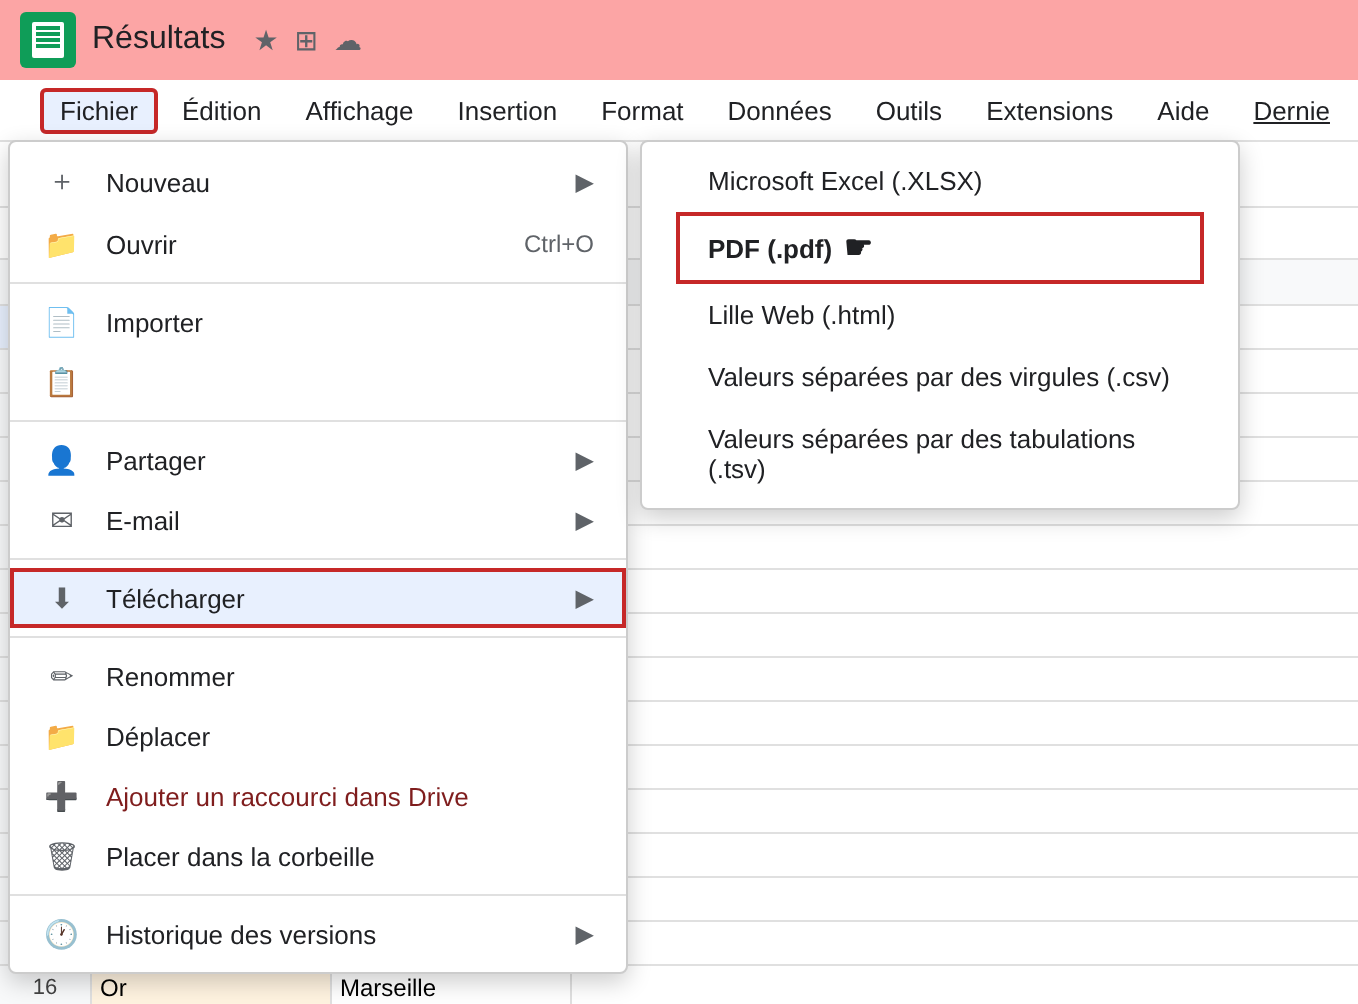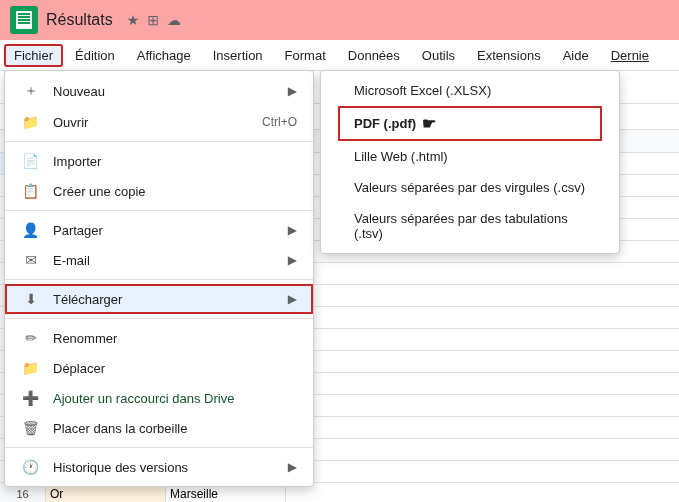--- a/index.html
+++ b/index.html
@@ -35,21 +35,21 @@
       box-shadow: 0 3px 0 #0f9d58, 0 6px 0 #0f9d58, 0 9px 0 #0f9d58;
     }
     .doc-title { font-size: 16px; color: #202124; font-weight: 400; }
     .title-icons { display: flex; gap: 8px; margin-left: 6px; color: #5f6368; font-size: 14px; }
 
     
     .menu-bar {
       display: flex;
       align-items: center;
       height: 30px;
-      padding: 0 4px;
+      padding: 0 20px;
       background: #fff;
       gap: 2px;
     }
     .menu-item {
       padding: 4px 10px;
       font-size: 13px;
       color: #202124;
       cursor: pointer;
       border-radius: 3px;
       user-select: none;
@@ -364,21 +364,20 @@
 
   <div class="file-menu-divider"></div>
 
   <div class="file-menu-item">
     <span class="file-menu-icon">📄</span>
     <span>Importer</span>
   </div>
 
   <div class="file-menu-item">
     <span class="file-menu-icon">📋</span>
-    <span>Créer une copie</span>
   </div>
 
   <div class="file-menu-divider"></div>
 
   <div class="file-menu-item">
     <span class="file-menu-icon">👤</span>
     <span>Partager</span>
     <span class="file-menu-arrow">▶</span>
   </div>
 
@@ -403,21 +402,21 @@
     <span>Renommer</span>
   </div>
 
   <div class="file-menu-item">
     <span class="file-menu-icon">📁</span>
     <span>Déplacer</span>
   </div>
 
   <div class="file-menu-item">
     <span class="file-menu-icon" style="color:#1a73e8;">➕</span>
-    <span style="color:#14532d;">Ajouter un raccourci dans Drive</span>
+    <span style="color:#7f1d1d;">Ajouter un raccourci dans Drive</span>
   </div>
 
   <div class="file-menu-item">
     <span class="file-menu-icon">🗑</span>
     <span>Placer dans la corbeille</span>
   </div>
 
   <div class="file-menu-divider"></div>
 
   <div class="file-menu-item">

